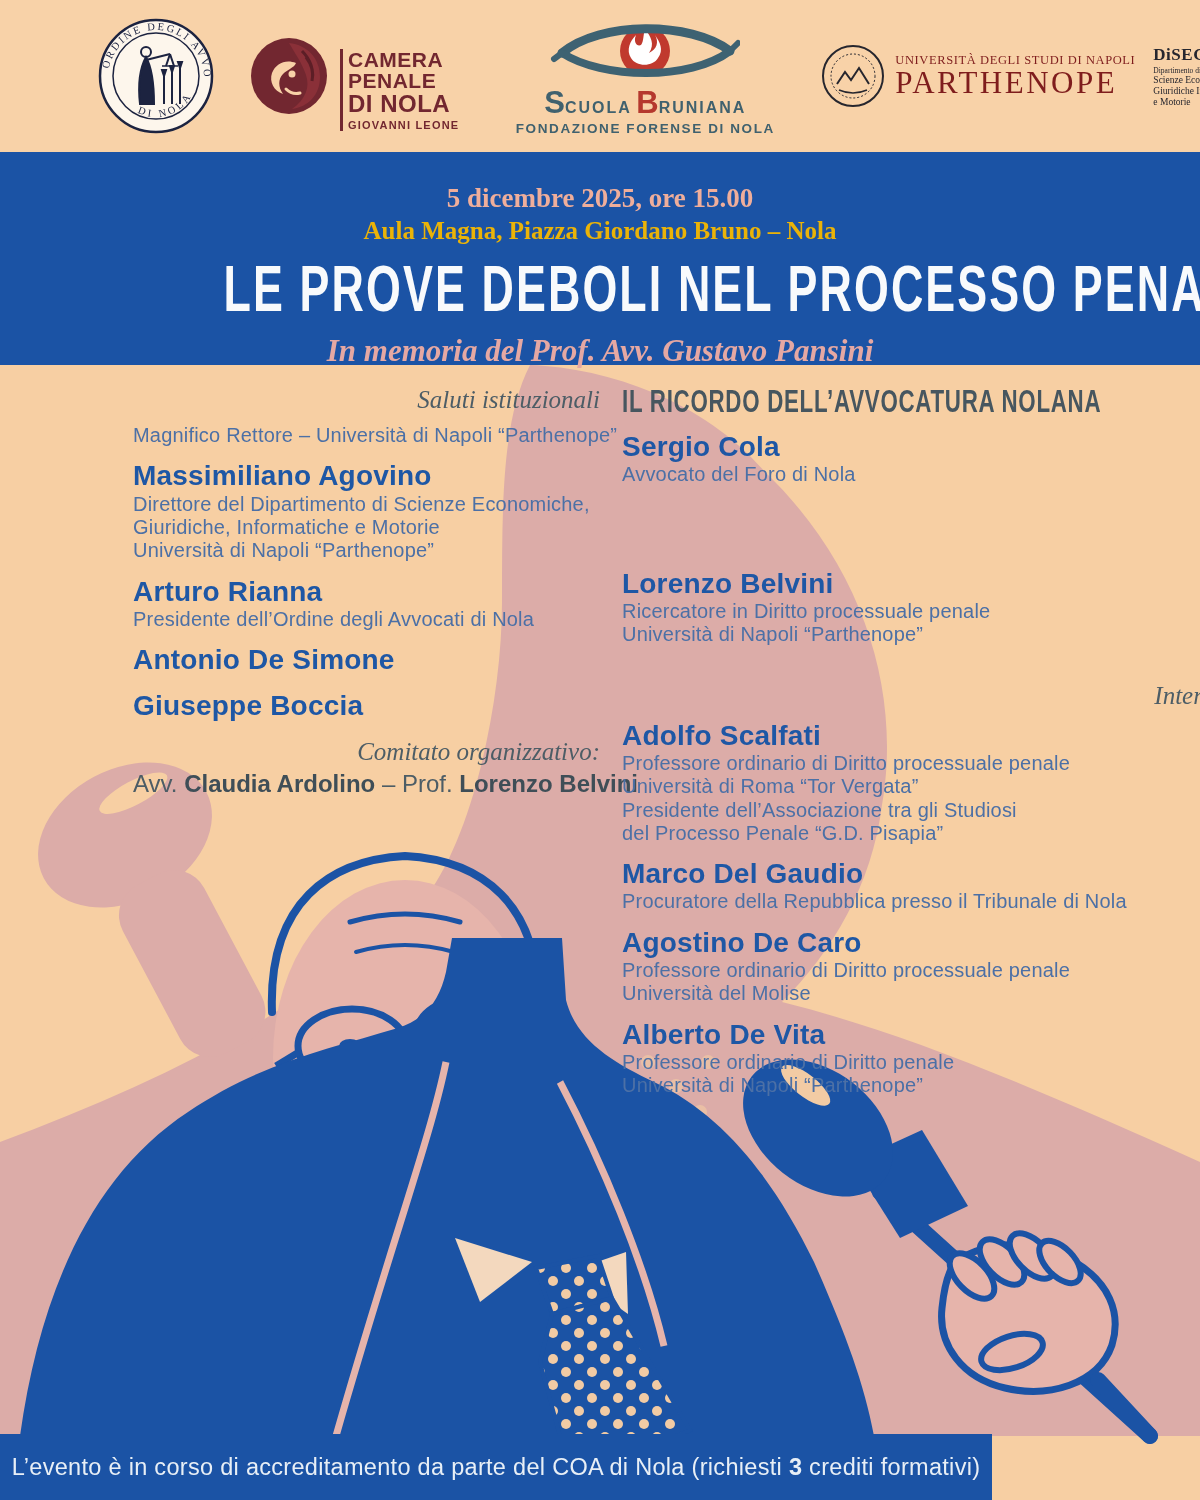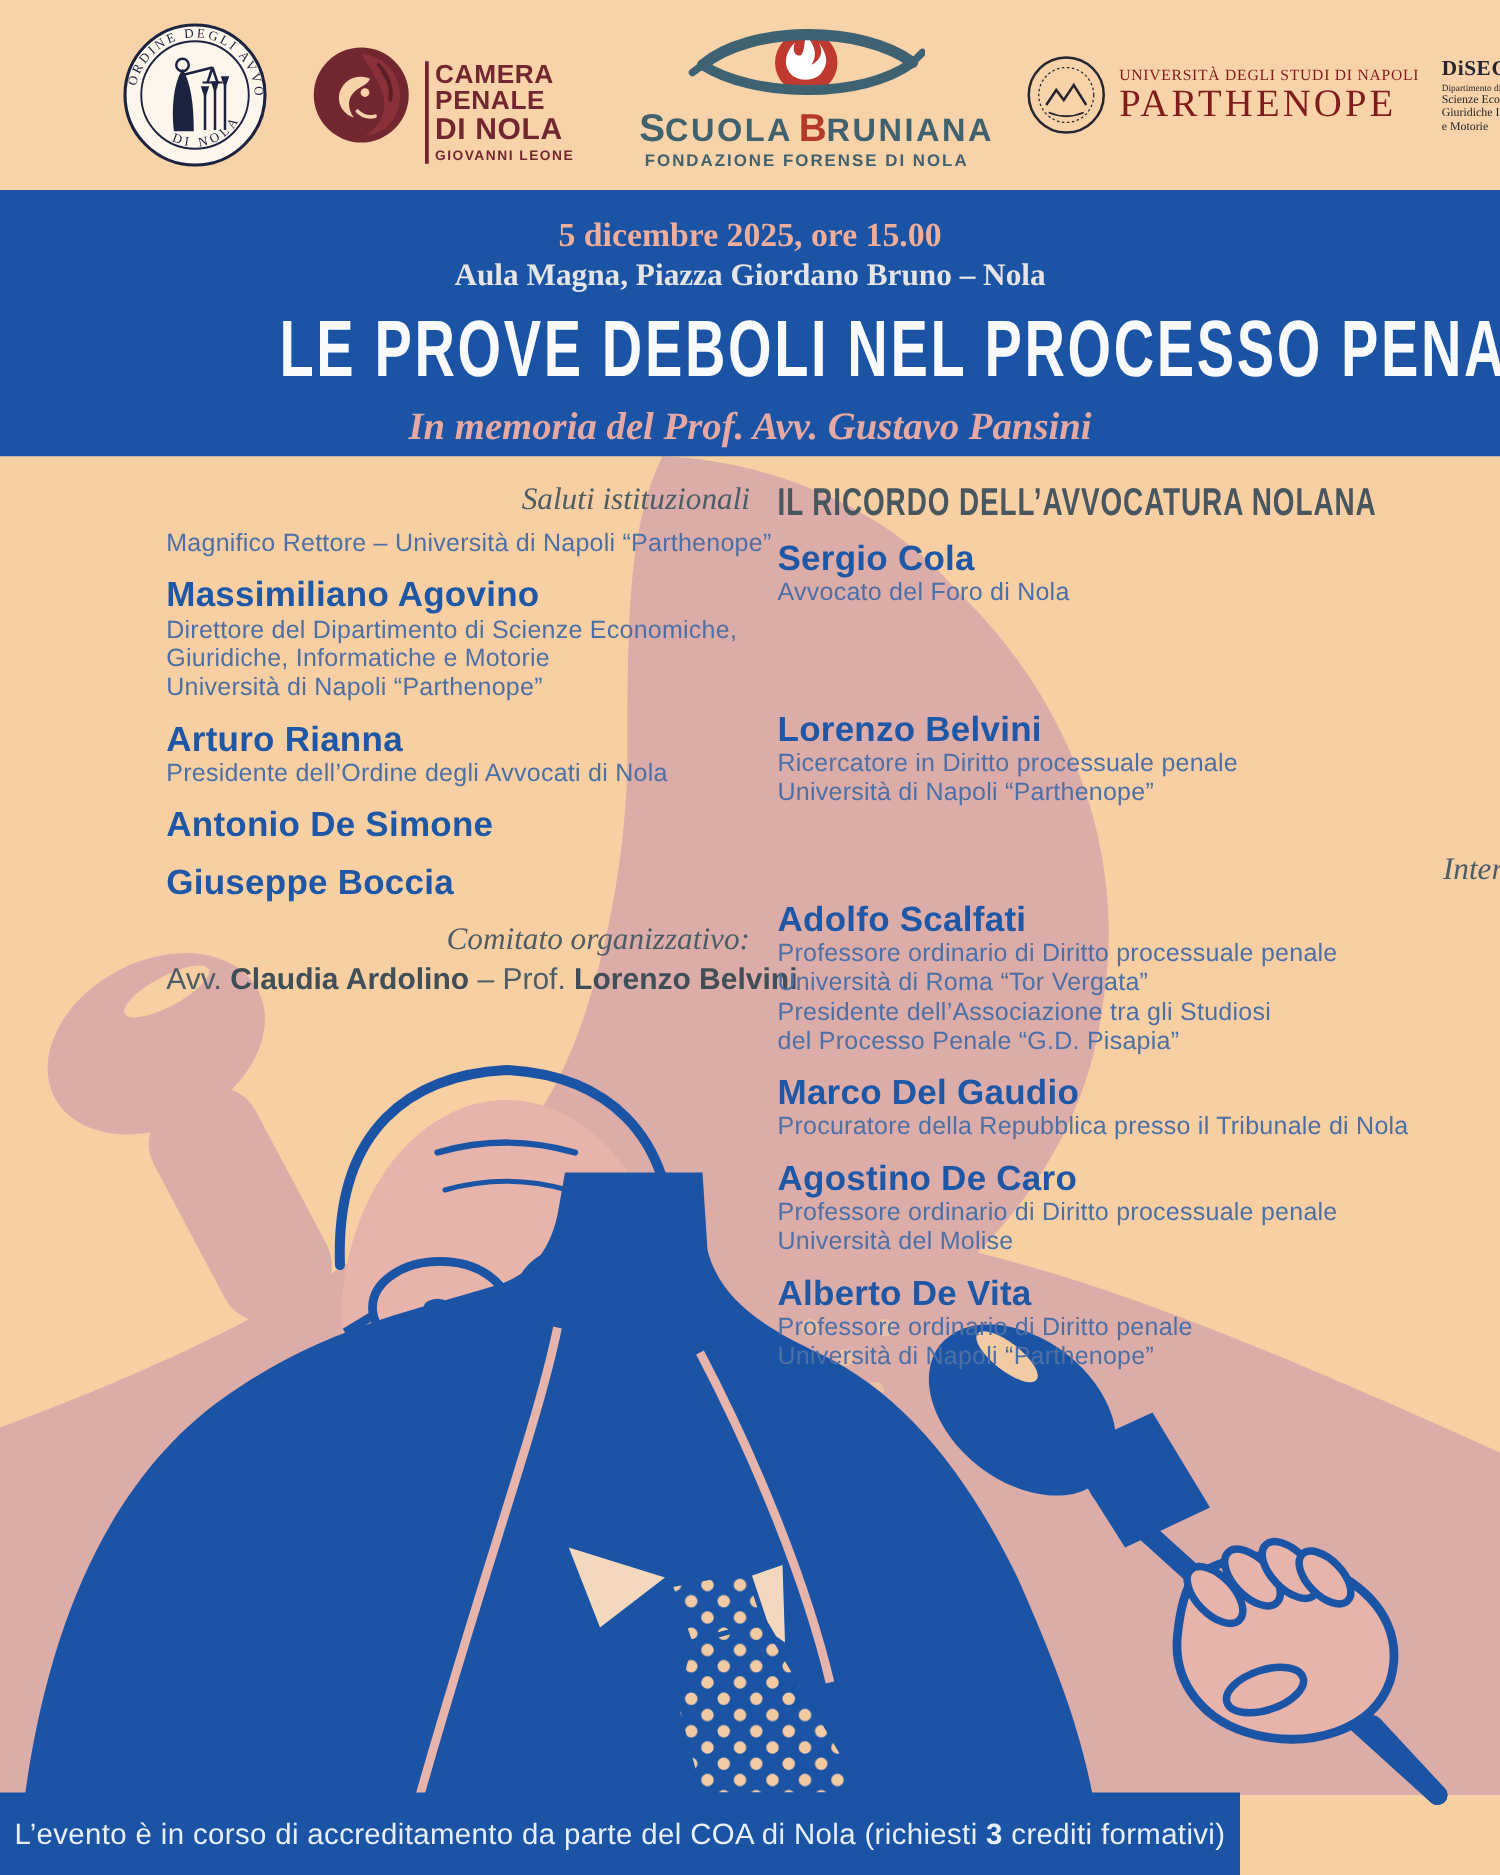--- a/index.html
+++ b/index.html
@@ -12,36 +12,36 @@
               z-index:2;display:flex;align-items:center;}
   .logo-ordine{margin-left:96px;flex:none;}
   .logo-camera{margin-left:34px;display:flex;align-items:center;gap:12px;flex:none;}
   .camera-text{border-left:3px solid #722730;padding-left:5px;color:#722730;line-height:1.02;margin-top:28px;}
   .camera-l1,.camera-l2{font-size:21px;font-weight:700;letter-spacing:.5px;}
   .camera-l3{font-size:24px;font-weight:800;letter-spacing:.5px;}
   .camera-sub{font-size:11px;font-weight:700;letter-spacing:1.2px;margin-top:4px;}
   .logo-scuola{margin-left:52px;width:268px;text-align:center;flex:none;}
   .scuola-title{color:#40616E;font-weight:700;white-space:nowrap;line-height:1;}
   .scuola-init{font-size:31px;}
-  .scuola-rest{font-size:26px;letter-spacing:2px;}
+  .scuola-rest{font-size:16px;letter-spacing:2px;}
   .scuola-init-red{font-size:31px;color:#B5382D;}
   .scuola-sub{font-size:13.5px;letter-spacing:1.6px;color:#40616E;margin-top:3px;font-weight:600;}
   .logo-parthenope{margin-left:42px;display:flex;align-items:center;gap:10px;flex:none;}
   .parth-text{color:#7f1d1d;font-family:"Liberation Serif",serif;line-height:1.05;}
   .parth-uni{font-size:12.5px;letter-spacing:.6px;}
   .parth-name{font-size:31px;letter-spacing:2.5px;line-height:1;}
   .disegim{color:#26262E;font-family:"Liberation Serif",serif;margin-left:8px;line-height:1.12;}
   .disegim-name{font-size:17px;font-weight:700;letter-spacing:.5px;}
   .disegim-sub1{font-size:7.5px;margin-top:3px;}
   .disegim-sub{font-size:9.5px;}
   
   .banner{position:absolute;top:152px;left:0;width:1200px;height:213px;background:#1B53A5;
           z-index:2;text-align:center;}
-  .banner-datetime{padding-top:21px;font:700 27px "Liberation Serif",serif;color:#EFAE9B;}
-  .banner-location{margin-top:3px;font:700 25px "Liberation Serif",serif;color:#e5e5e5;}
+  .banner-datetime{padding-top:31px;font:700 27px "Liberation Serif",serif;color:#EFAE9B;}
+  .banner-location{margin-top:3px;font:700 25px "Liberation Serif",serif;color:#eab308;}
   .banner-title-wrap{margin-top:12px;white-space:nowrap;}
   .condensed{display:inline-block;font-weight:700;font-size:64px;line-height:1;
              letter-spacing:3px;color:#F8FAFC;transform:scaleX(.70);transform-origin:50% 50%;}
   .banner-subtitle{margin-top:12px;font:italic 700 31px "Liberation Serif",serif;color:#E5A8A3;}
   
   .content{position:absolute;top:386px;left:133px;z-index:1;display:flex;gap:22px;}
   .col-left{width:467px;flex:none;}
   .col-right{flex:none;}
   .section-heading{font:italic 25px "Liberation Serif",serif;color:#4D5D66;margin-bottom:10px;text-align:right;}
   .speaker{margin-bottom:13px;}

